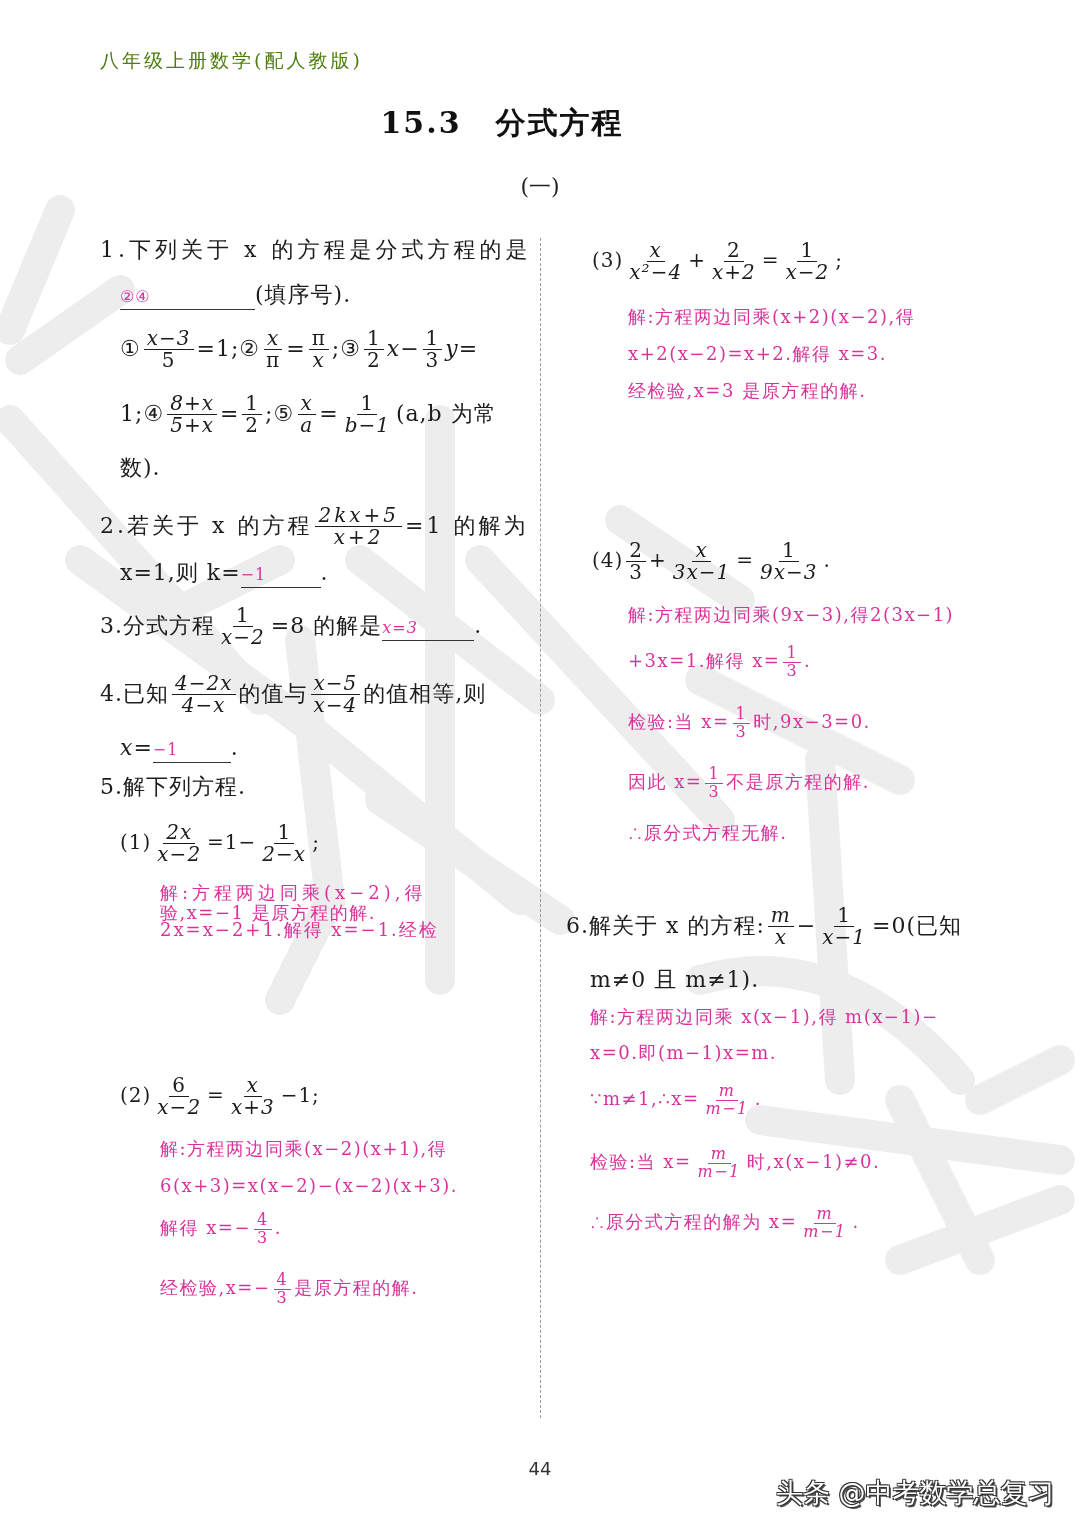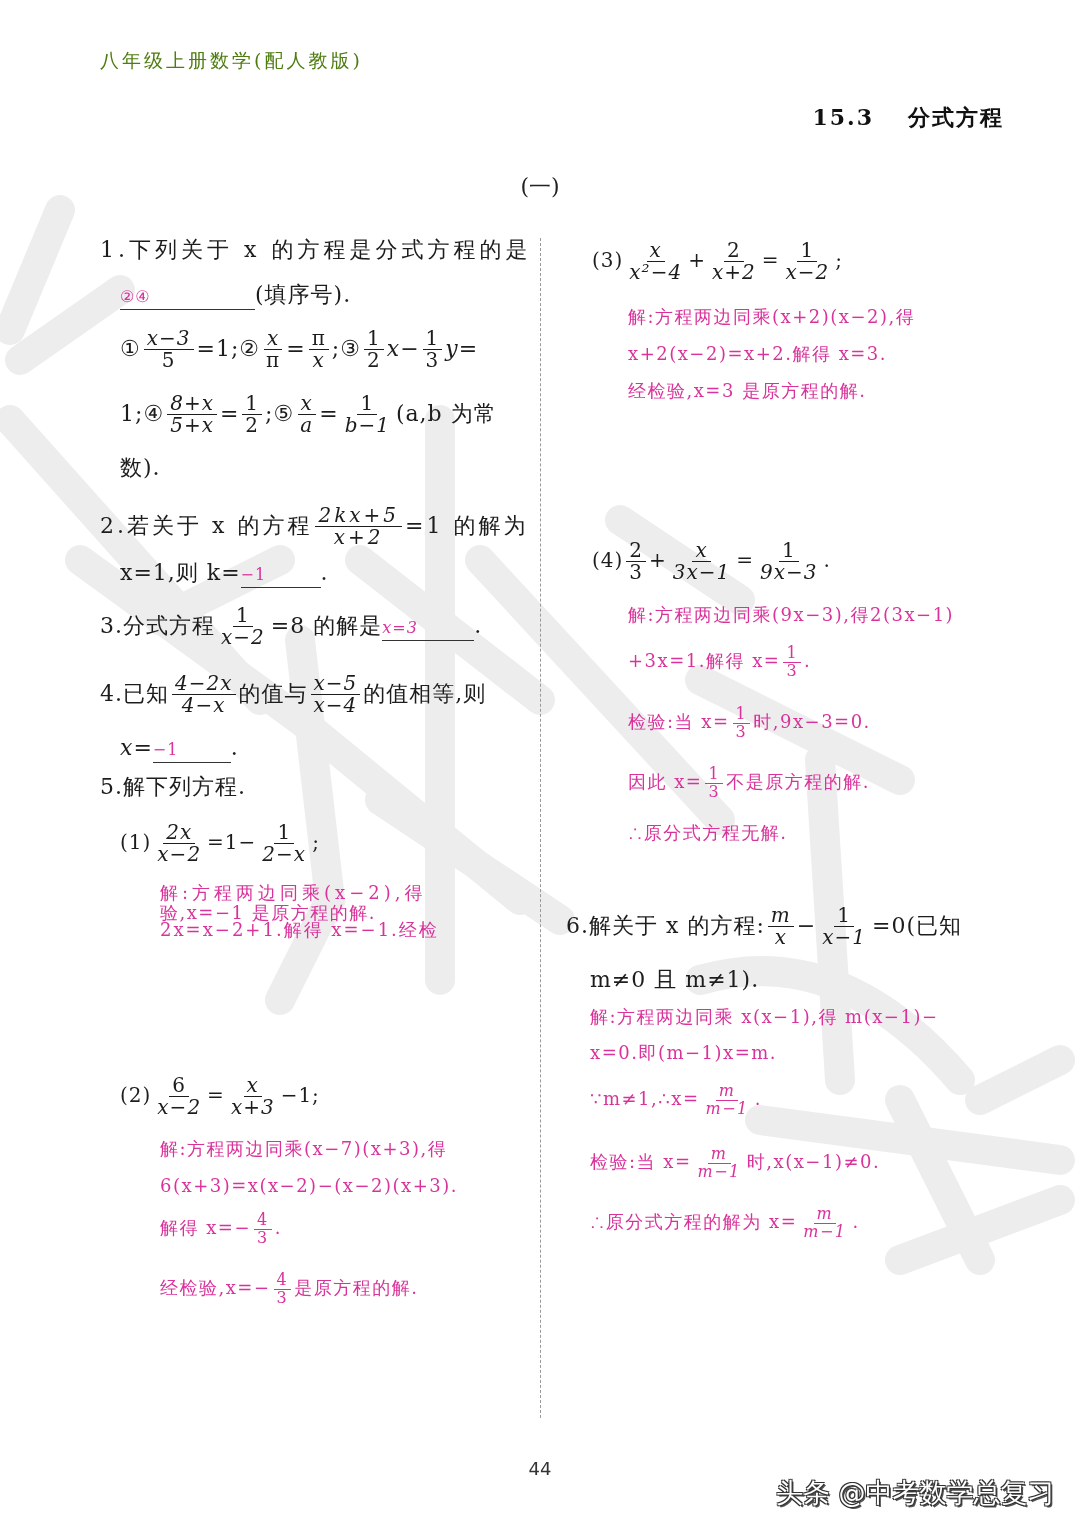--- a/index.html
+++ b/index.html
@@ -1,21 +1,21 @@
 <!DOCTYPE html>
 <html><head>
 <meta charset="utf-8">
 <style>
   html,body{margin:0;padding:0;background:#fff;}
   body{width:1080px;height:1526px;position:relative;overflow:hidden;
        font-family:"DejaVu Serif","Liberation Serif",serif;color:#222;}
   .abs{position:absolute;}
   .wm{position:absolute;left:0;top:0;width:1080px;height:1526px;pointer-events:none;}
   .header{left:100px;top:48px;font-size:19px;letter-spacing:3px;color:#4d7c0f;}
-  .title{left:0;width:1004px;top:103px;text-align:right;font-size:22px;font-weight:bold;letter-spacing:2px;color:#111;}
+  .title{left:0;width:1004px;top:103px;text-align:center;font-size:30px;font-weight:bold;letter-spacing:2px;color:#111;}
   .title .num{margin-right:34px;}
   .sub{left:0;width:1080px;top:172px;text-align:center;font-size:22px;color:#222;}
   .divider{left:540px;top:238px;width:0;height:1180px;border-left:1.5px dashed #999;}
   .q{font-size:22px;line-height:30px;white-space:nowrap;color:#1d1d1d;letter-spacing:1px;}
   .ans{font-size:18px;line-height:26px;white-space:nowrap;color:#d9339b;letter-spacing:1.5px;}
   .i{font-style:italic;}
   .frac{display:inline-flex;flex-direction:column;align-items:center;vertical-align:middle;margin:0 3px;line-height:1.05;}
   .frac .n{padding:0 3px;border-bottom:1.5px solid currentColor;}
   .frac .d{padding:0 3px;}
   .q .frac{font-size:20px;}
@@ -149,21 +149,21 @@
 
 <div class="abs q" style="left:120px;top:1075px;font-size:20px;">
   <span>(2)</span><span class="frac">
       <span class="n">6</span>
       <span class="d i">x−2</span>
     </span>=<span class="frac">
       <span class="n i">x</span>
       <span class="d i">x+3</span>
     </span><span>−1;</span>
 </div>
-<div class="abs ans" style="left:160px;top:1136px;">解:方程两边同乘(x−7)(x+3),得</div>
+<div class="abs ans" style="left:160px;top:1136px;">解:方程两边同乘(x−2)(x+1),得</div>
 <div class="abs ans" style="left:160px;top:1173px;">6(x+3)=x(x−2)−(x−2)(x+3).</div>
 <div class="abs ans" style="left:160px;top:1212px;">
   <span>解得 x=−</span><span class="frac">
       <span class="n">4</span>
       <span class="d">3</span>
     </span>.
 </div>
 <div class="abs ans" style="left:160px;top:1272px;">
   <span>经检验,x=−</span><span class="frac">
       <span class="n">4</span>

